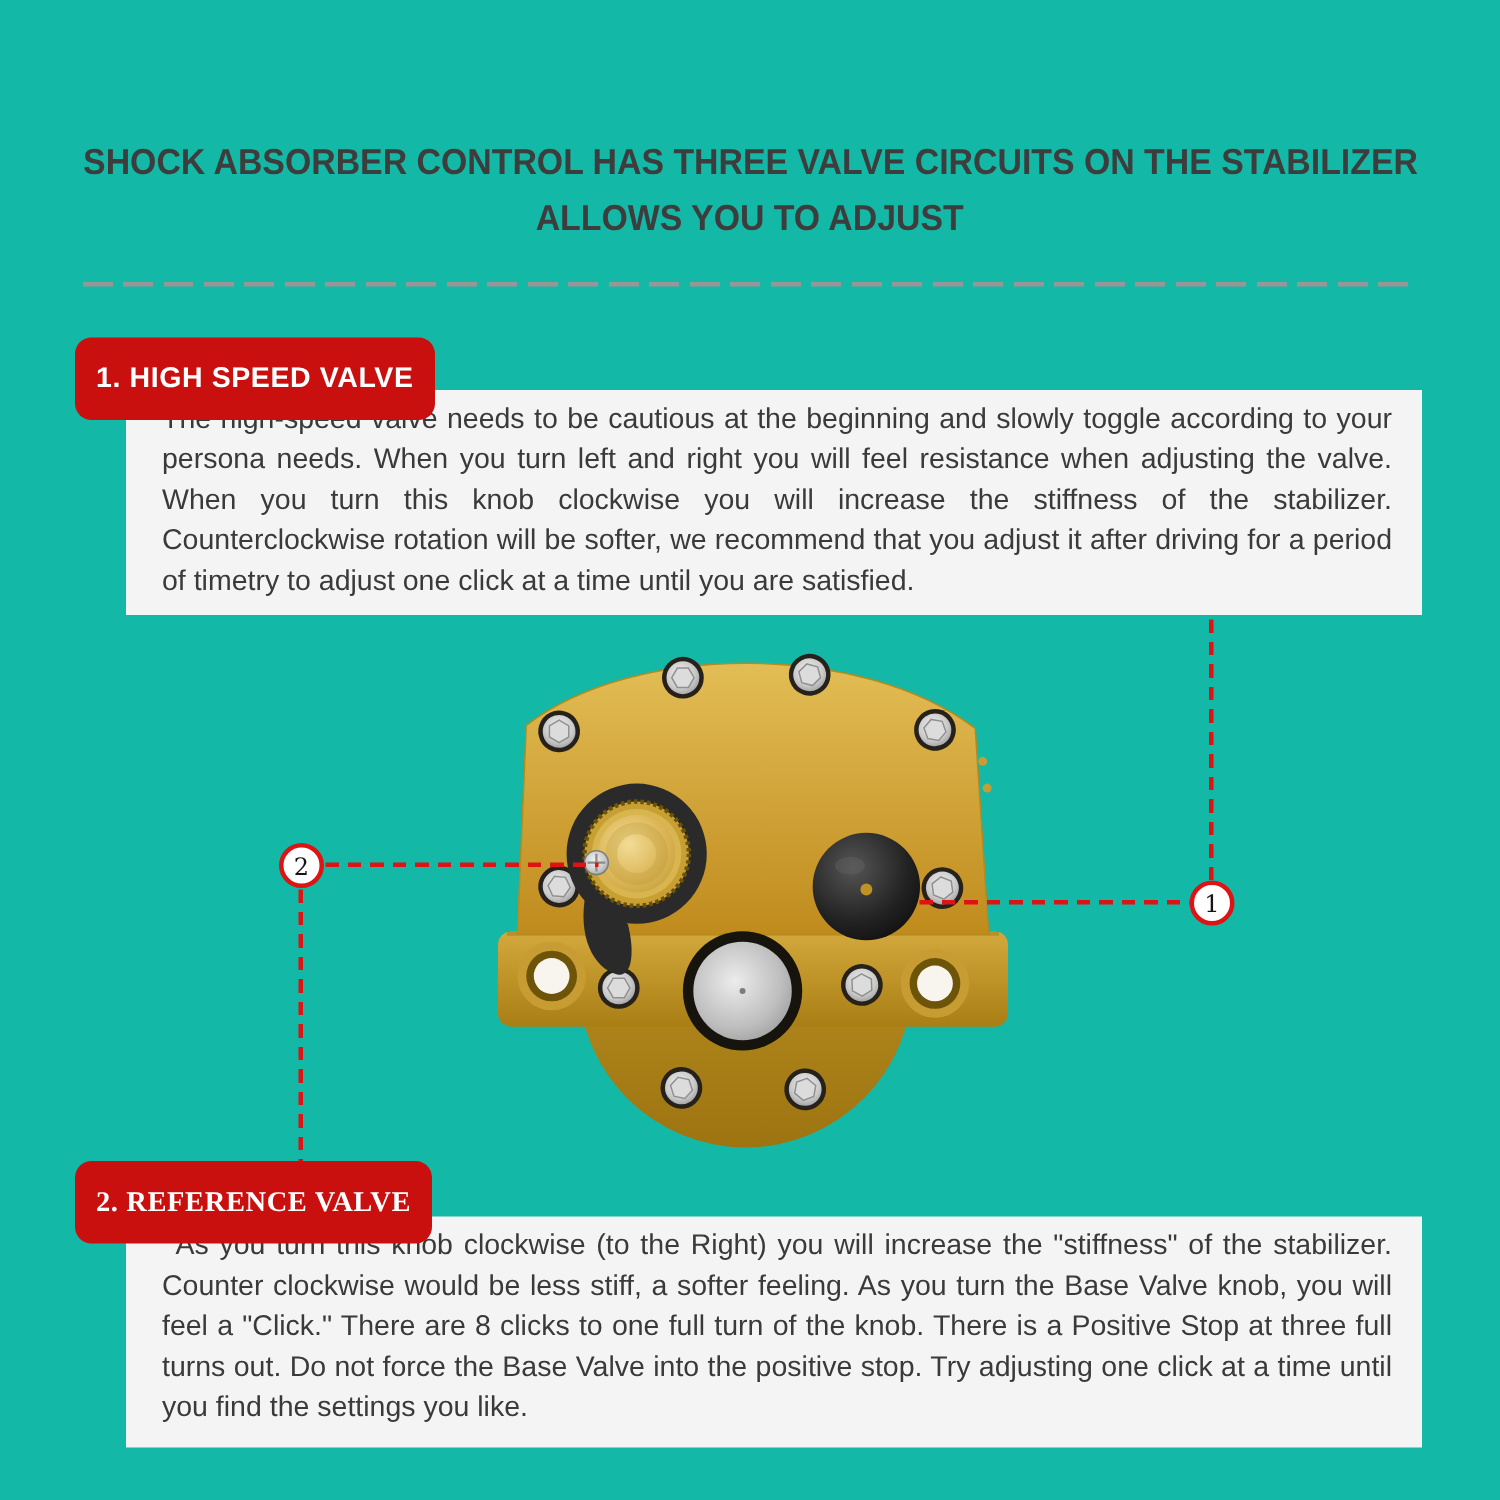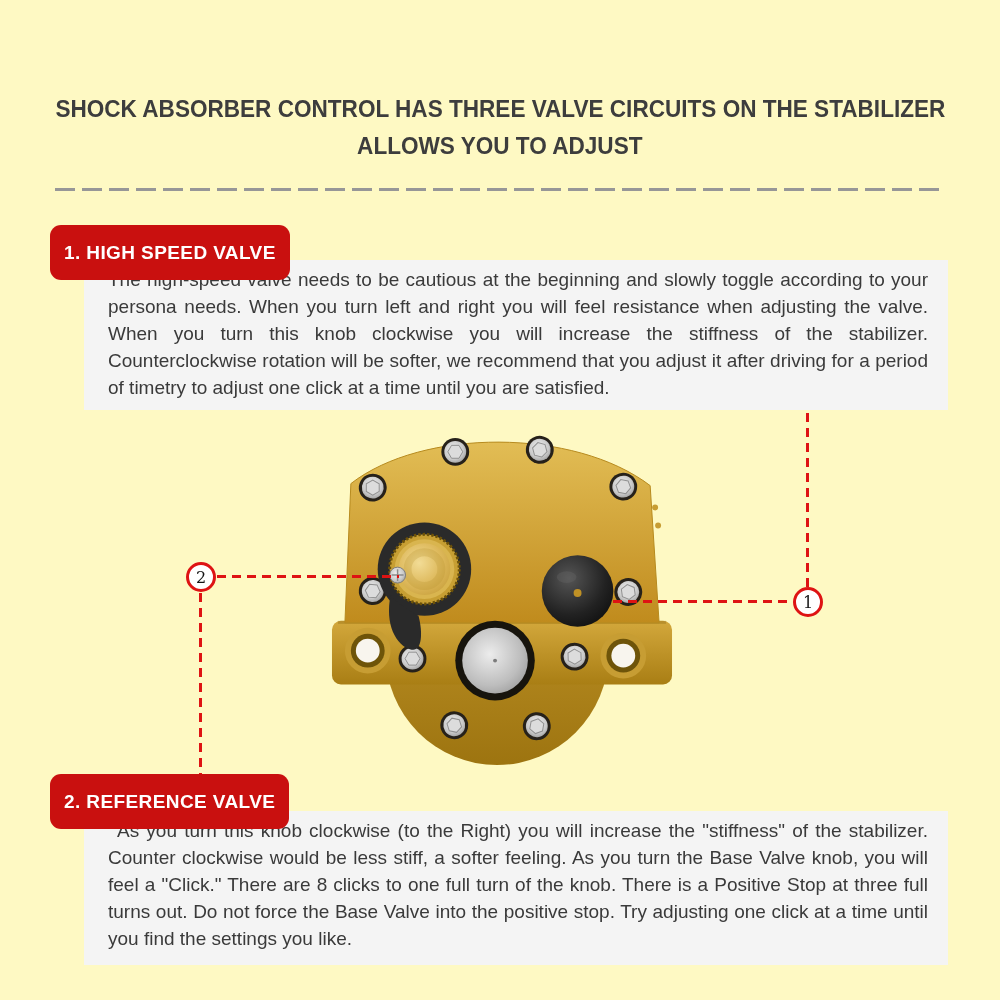--- a/index.html
+++ b/index.html
@@ -1,20 +1,20 @@
 <!DOCTYPE html>
 <html><head>
 <meta charset="utf-8">
 <style>
   html,body { margin:0; padding:0; }
   .page {
     position: relative;
     width: 1000px;
     height: 1000px;
-    background: #fef9c3;
+    background: #14b8a6;
     font-family: "Liberation Sans", sans-serif;
     overflow: hidden;
   }
   
   .title-block {
     position: absolute;
     top: 92px; left: 0; width: 1000px;
     text-align: center;
     line-height: 34px;
     color: #3d3d3d;
@@ -36,21 +36,21 @@
   
   .badge {
     position: absolute; left: 50px;
     background: #c9100f; color: #ffffff;
     font-weight: bold; font-size: 19px; letter-spacing: 0.4px;
     height: 33px; line-height: 33px;
     padding: 11px 14px; border-radius: 11px;
     z-index: 5;
   }
   .badge-1 { top: 225px; }
-  .badge-2 { top: 774px; }
+  .badge-2 { top: 774px; font-family: Liberation Serif, serif; }
   
   .panel {
     position: absolute; left: 84px; width: 864px;
     background: #f4f4f4; box-sizing: border-box;
     padding: 6px 20px 0 24px;
   }
   .panel p {
     margin: 0;
     font-size: 19px; line-height: 27px;
     text-align: justify;

